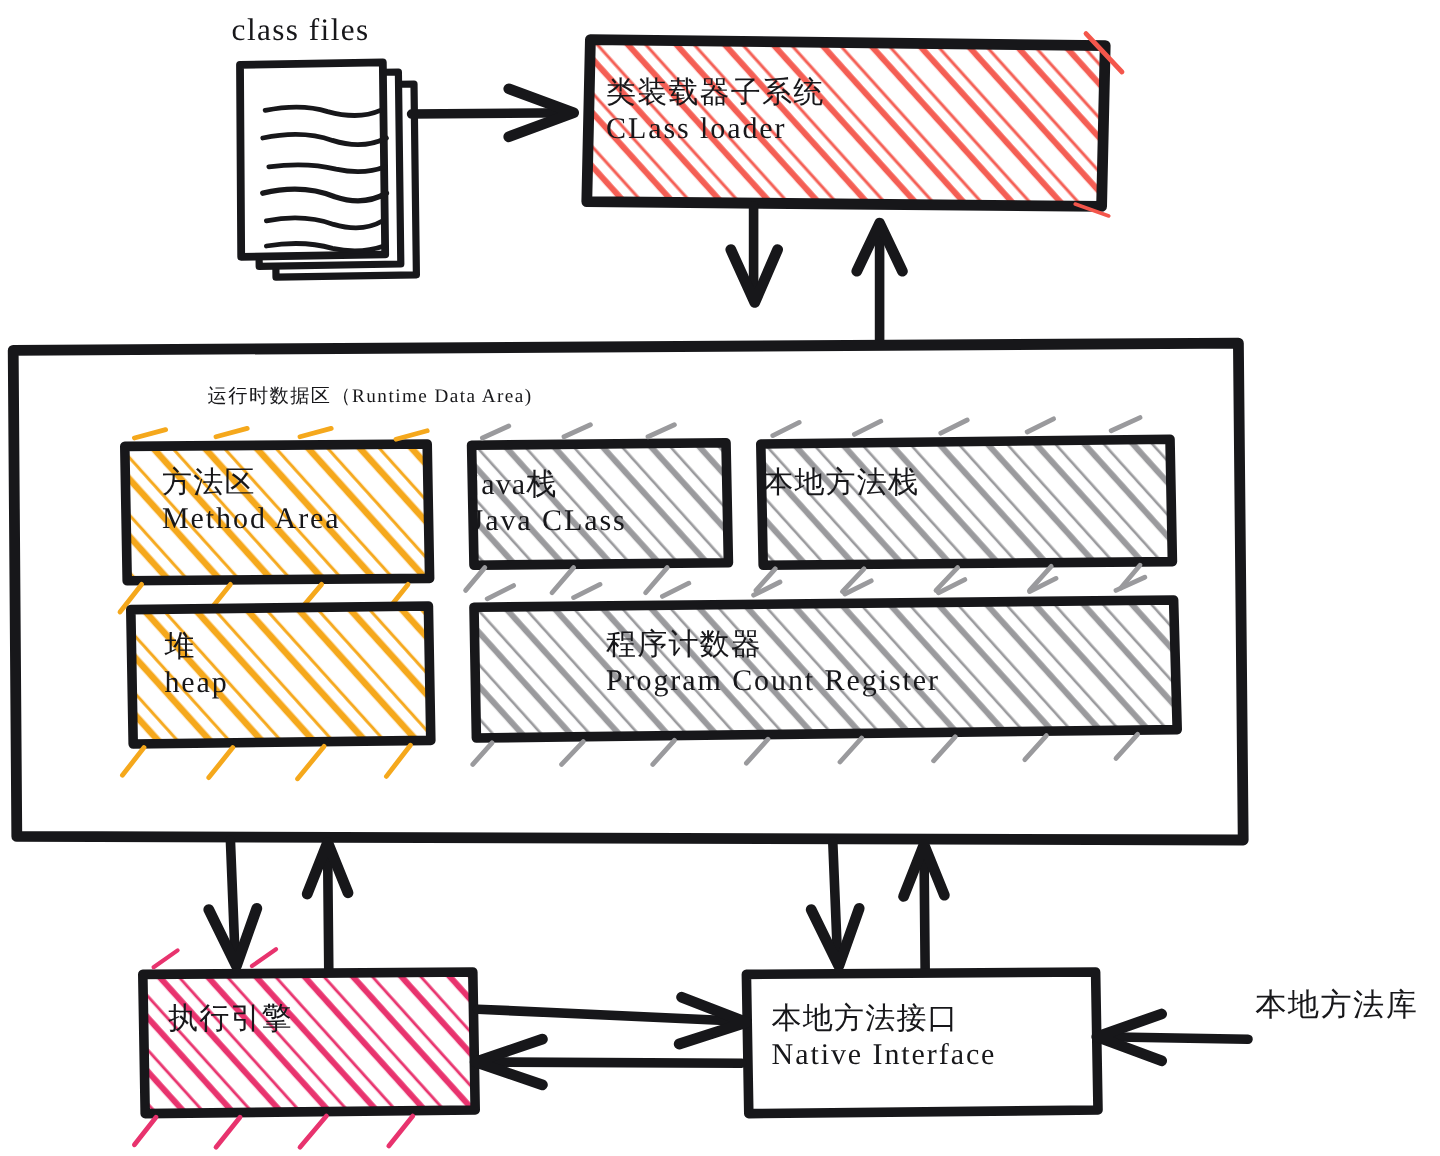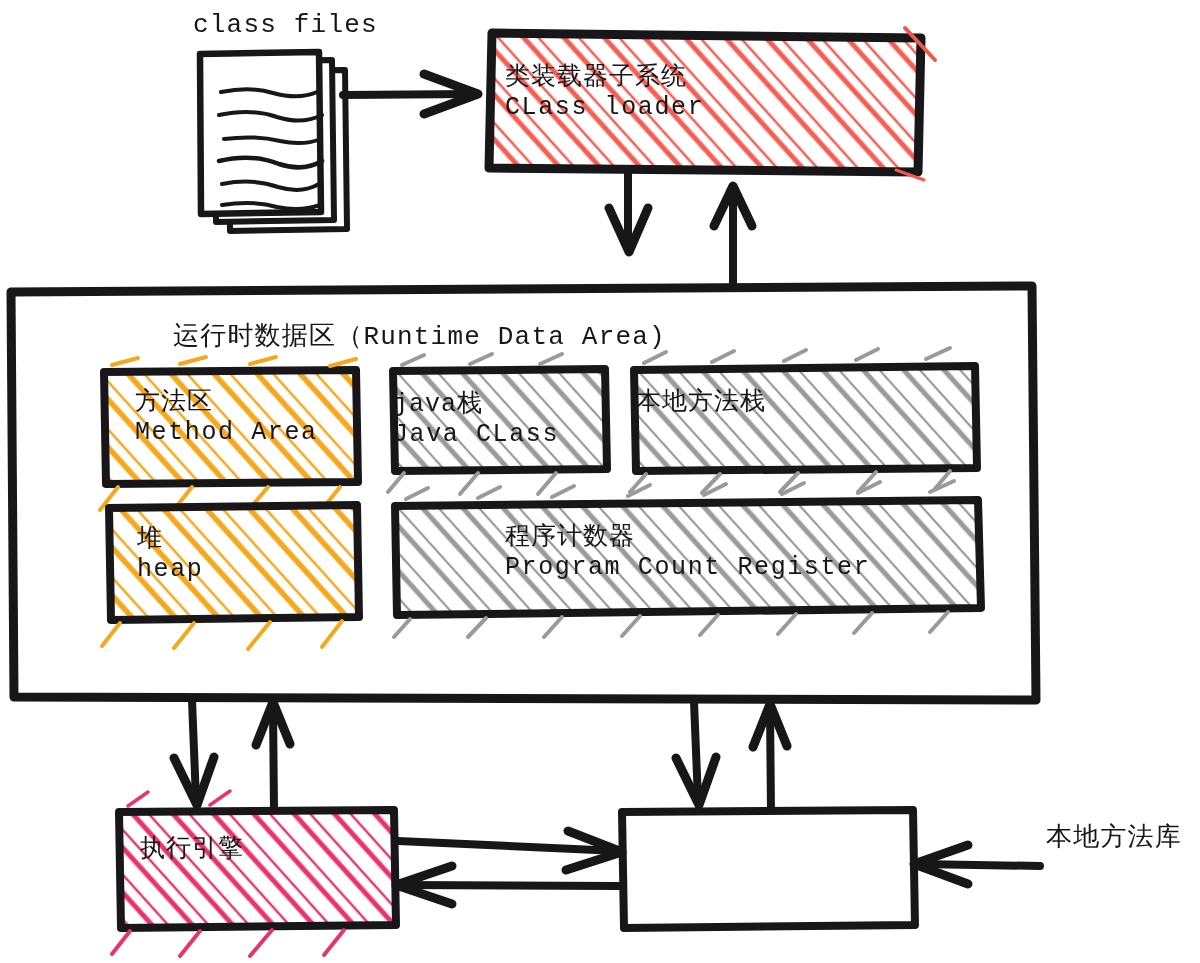--- a/index.html
+++ b/index.html
@@ -19,40 +19,40 @@
   }
   svg.layer {
     position: absolute;
     left: 0;
     top: 0;
     width: 1200px;
     height: 963px;
   }
   .lbl {
     position: absolute;
-    font-family: Liberation Mono, monospace;
+    font-family: Liberation Serif, serif;
     color: #17171a;
     white-space: nowrap;
     line-height: 1.18;
     letter-spacing: 0.6px;
   }
   .lbl .cn {
     display: block;
     font-size: 25px;
     letter-spacing: 1px;
   }
   .lbl .en {
     display: block;
     font-size: 25px;
     letter-spacing: 1.6px;
   }
   .lbl.center { text-align: left; }
   .lbl.left { text-align: left; }
   .title-lbl {
-    font-size: 26px;
+    font-size: 16px;
     letter-spacing: 1.2px;
   }
   .plain-lbl {
     font-size: 26px;
     letter-spacing: 1.2px;
   }
 </style>
 </head>
 <body>
 
@@ -276,16 +276,20 @@
 
   <div class="lbl left" style="left:505px; top:523px; width:480px;">
     <span class="cn">程序计数器</span>
     <span class="en">Program Count Register</span>
   </div>
 
   <div class="lbl left" style="left:140px; top:835px; width:250px;">
     <span class="cn">执行引擎</span>
   </div>
 
+  <div class="lbl left" style="left:643px; top:835px; width:270px;">
+    <span class="cn">本地方法接口</span>
+    <span class="en">Native Interface</span>
+  </div>
 
   <div class="lbl plain-lbl" style="left:1046px; top:823px;">本地方法库</div>
 
 </div>
 
 </body></html>

